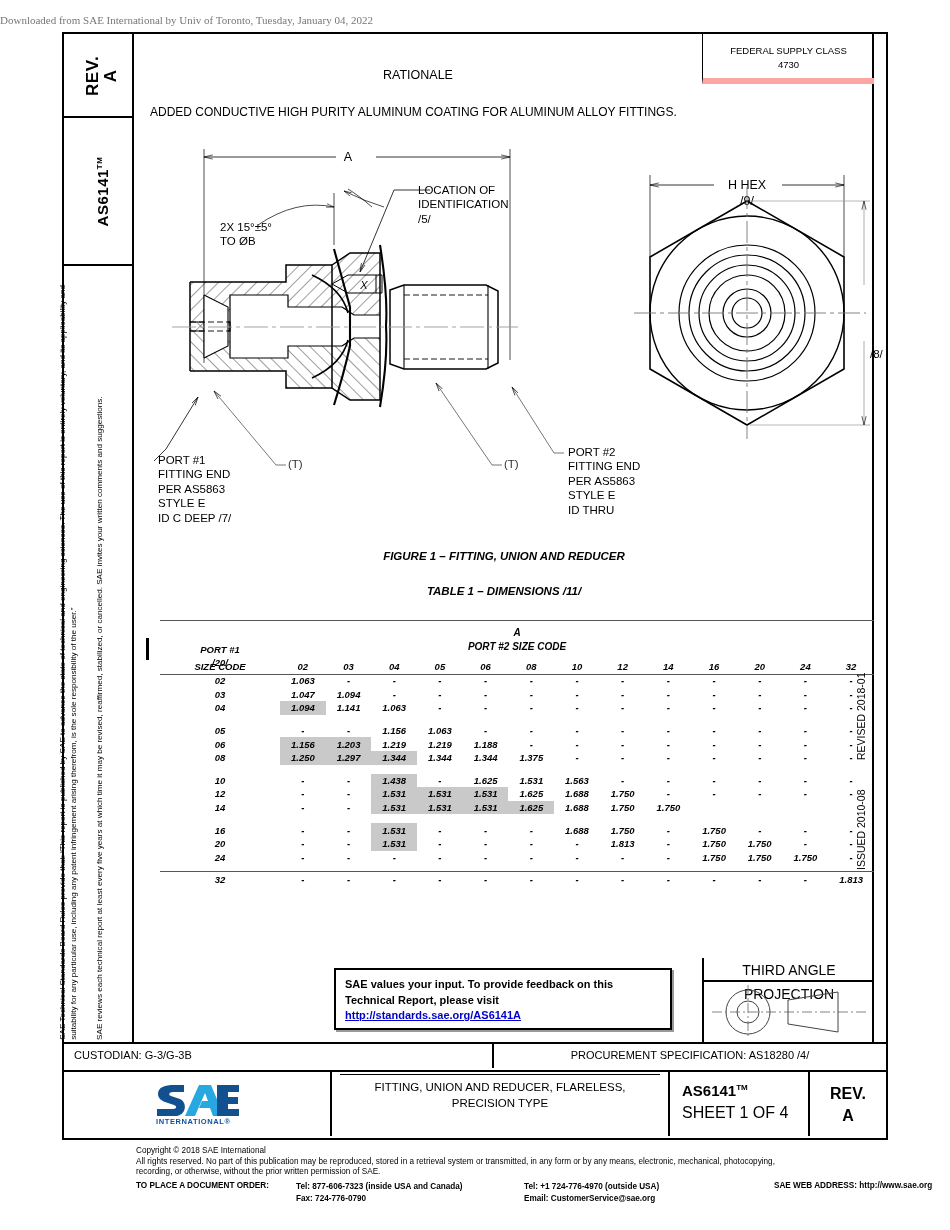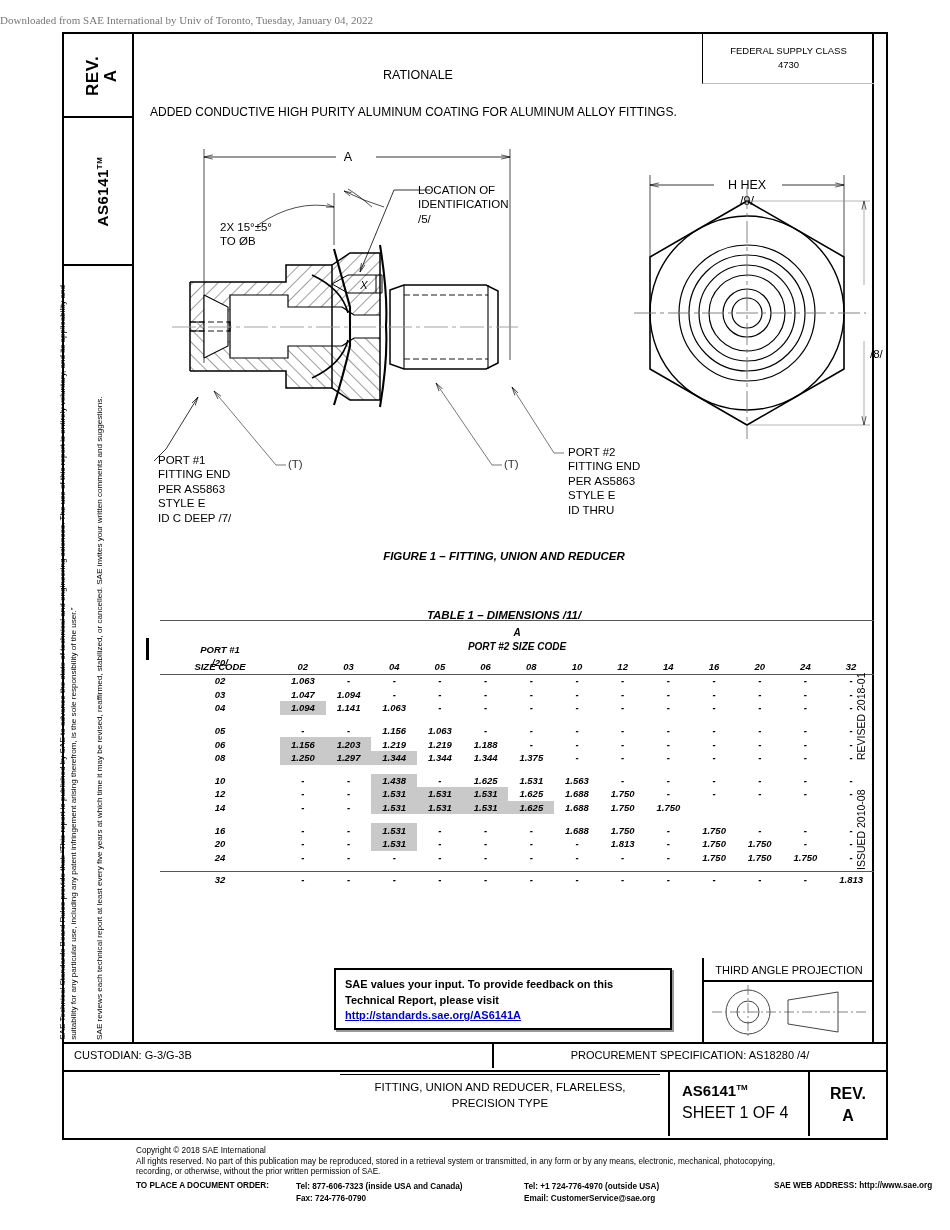--- a/index.html
+++ b/index.html
@@ -29,36 +29,36 @@
 
   
   #legal-wrap{top:266px;left:62px;width:72px;height:778px;}
   .legal-col{position:absolute;bottom:4px;transform-origin:left bottom;transform:rotate(-90deg);
     width:770px;font-size:8.1px;line-height:1.35;white-space:normal;}
   #legal1{left:18px;}
   #legal2{left:44px;}
 
   
   #fsc-box{top:34px;left:702px;width:172px;height:50px;box-sizing:border-box;
-    border-left:1px solid #000;border-bottom:1px solid #fca5a5;
+    border-left:1px solid #000;border-bottom:6px solid #fca5a5;
     font-size:9.5px;text-align:center;padding-top:10px;line-height:1.45;}
   #hdr-right-rule{top:34px;left:872px;width:0;height:1010px;border-left:2px solid #000;}
   #rationale{top:68px;left:134px;width:568px;text-align:center;font-size:12.5px;}
   #rationale-text{top:105px;left:150px;width:700px;font-size:12px;}
 
   
   #drawing{top:135px;left:136px;width:736px;height:400px;}
 
   .lbl{position:absolute;font-size:11.5px;line-height:1.25;white-space:pre;}
 
   
   #fig-cap{top:550px;left:134px;width:740px;text-align:center;
       font-size:11.5px;font-weight:bold;font-style:italic;}
   #tab-cap{top:585px;left:134px;width:740px;text-align:center;
-      font-size:11.5px;font-weight:bold;font-style:italic;margin-top:24px;}
+      font-size:11.5px;font-weight:bold;font-style:italic;}
 
   
   #table-zone{top:620px;left:160px;width:714px;height:265px;}
   #tbl-rule-top{position:absolute;top:0;left:0;width:714px;border-top:1.5px solid #555;}
   #tbl-rule-hdr{position:absolute;top:54px;left:0;width:714px;border-top:1.5px solid #555;}
   #tbl-rule-bot{position:absolute;top:251px;left:0;width:714px;border-top:1.5px solid #555;}
   #tbl-marker{position:absolute;top:18px;left:-14px;width:3px;height:22px;background:#000;}
   #colhead-A{position:absolute;top:6px;left:0;width:714px;text-align:center;
     font-size:10px;font-style:italic;font-weight:bold;line-height:1.35;}
   #rowhead-label{position:absolute;top:24px;left:0;width:120px;text-align:center;
@@ -74,21 +74,21 @@
 
   
   #fb-box{top:968px;left:334px;width:338px;height:62px;box-sizing:border-box;
     border:2px solid #000;padding:7px 9px;font-size:11px;font-weight:bold;line-height:1.42;
     box-shadow:2px 2px 0 #999;background:#fff;}
   #fb-link{color:#0000cc;text-decoration:underline;}
 
   
   #tap-box{top:958px;left:702px;width:170px;height:86px;box-sizing:border-box;border-left:2px solid #000;}
   #tap-title{position:absolute;top:0;left:0;width:170px;height:24px;box-sizing:border-box;
-    border-bottom:2px solid #000;font-size:11px;text-align:center;line-height:24px;}
+    border-bottom:2px solid #000;font-size:14px;text-align:center;line-height:24px;}
 
   
   #issued-lbl{top:870px;left:855px;}
   #revised-lbl{top:760px;left:855px;}
   .daterot{position:absolute;transform:rotate(-90deg);transform-origin:left top;
     font-size:10.5px;white-space:nowrap;}
 
   
   #cust-bar{top:1044px;left:62px;width:826px;height:28px;box-sizing:border-box;
     border:2px solid #000;border-top:none;}
@@ -566,20 +566,31 @@
 <div class="abs" id="issued-lbl">
   <span class="daterot">ISSUED 2010-08</span>
 </div>
 
 <div class="abs" id="cust-bar">
   <div id="cust-left">CUSTODIAN: G-3/G-3B</div>
   <div id="cust-right">PROCUREMENT SPECIFICATION: AS18280 /4/</div>
 </div>
 
 <div class="abs" id="title-block">
+  <div id="tb-logo">
+    <div class="sae-logo">
+      <svg width="86" height="34" viewBox="0 0 86 34">
+        <path d="M4,10 C4,3 11,1 20,1 L30,1 L30,8 L19,8 C15,8 14,11 17,12 L26,15 C33,18 33,30 23,32 L3,32 L3,25 L19,25 C23,25 23,22 20,21 L11,18 C6,16 4,13 4,10 Z" fill="#13508f"></path>
+        <path d="M45,1 L57,1 L70,32 L59,32 L56,24 L45,24 L48,17 L54,17 L51,9 L41,32 L31,32 Z" fill="#27a8e0"></path>
+        <path d="M63,1 L85,1 L85,8 L73,8 L73,13 L84,13 L84,20 L73,20 L73,25 L85,25 L85,32 L63,32 Z" fill="#13508f"></path>
+        <path d="M63,1 L74,1 L74,32 L63,32 Z" fill="#13508f"></path>
+      </svg>
+      <div class="intl">INTERNATIONAL®</div>
+    </div>
+  </div>
   <div id="tb-mid">
     <div id="tb-mid-rule"></div>
     <div id="tb-mid-bot">
       <span>FITTING, UNION AND REDUCER, FLARELESS,</span><br>
       <span>PRECISION TYPE</span>
     </div>
   </div>
   <div id="tb-num">
     <div id="tb-num-top"><span>AS6141</span><sup>TM</sup></div>
     <div id="tb-num-bot">SHEET 1 OF 4</div>

